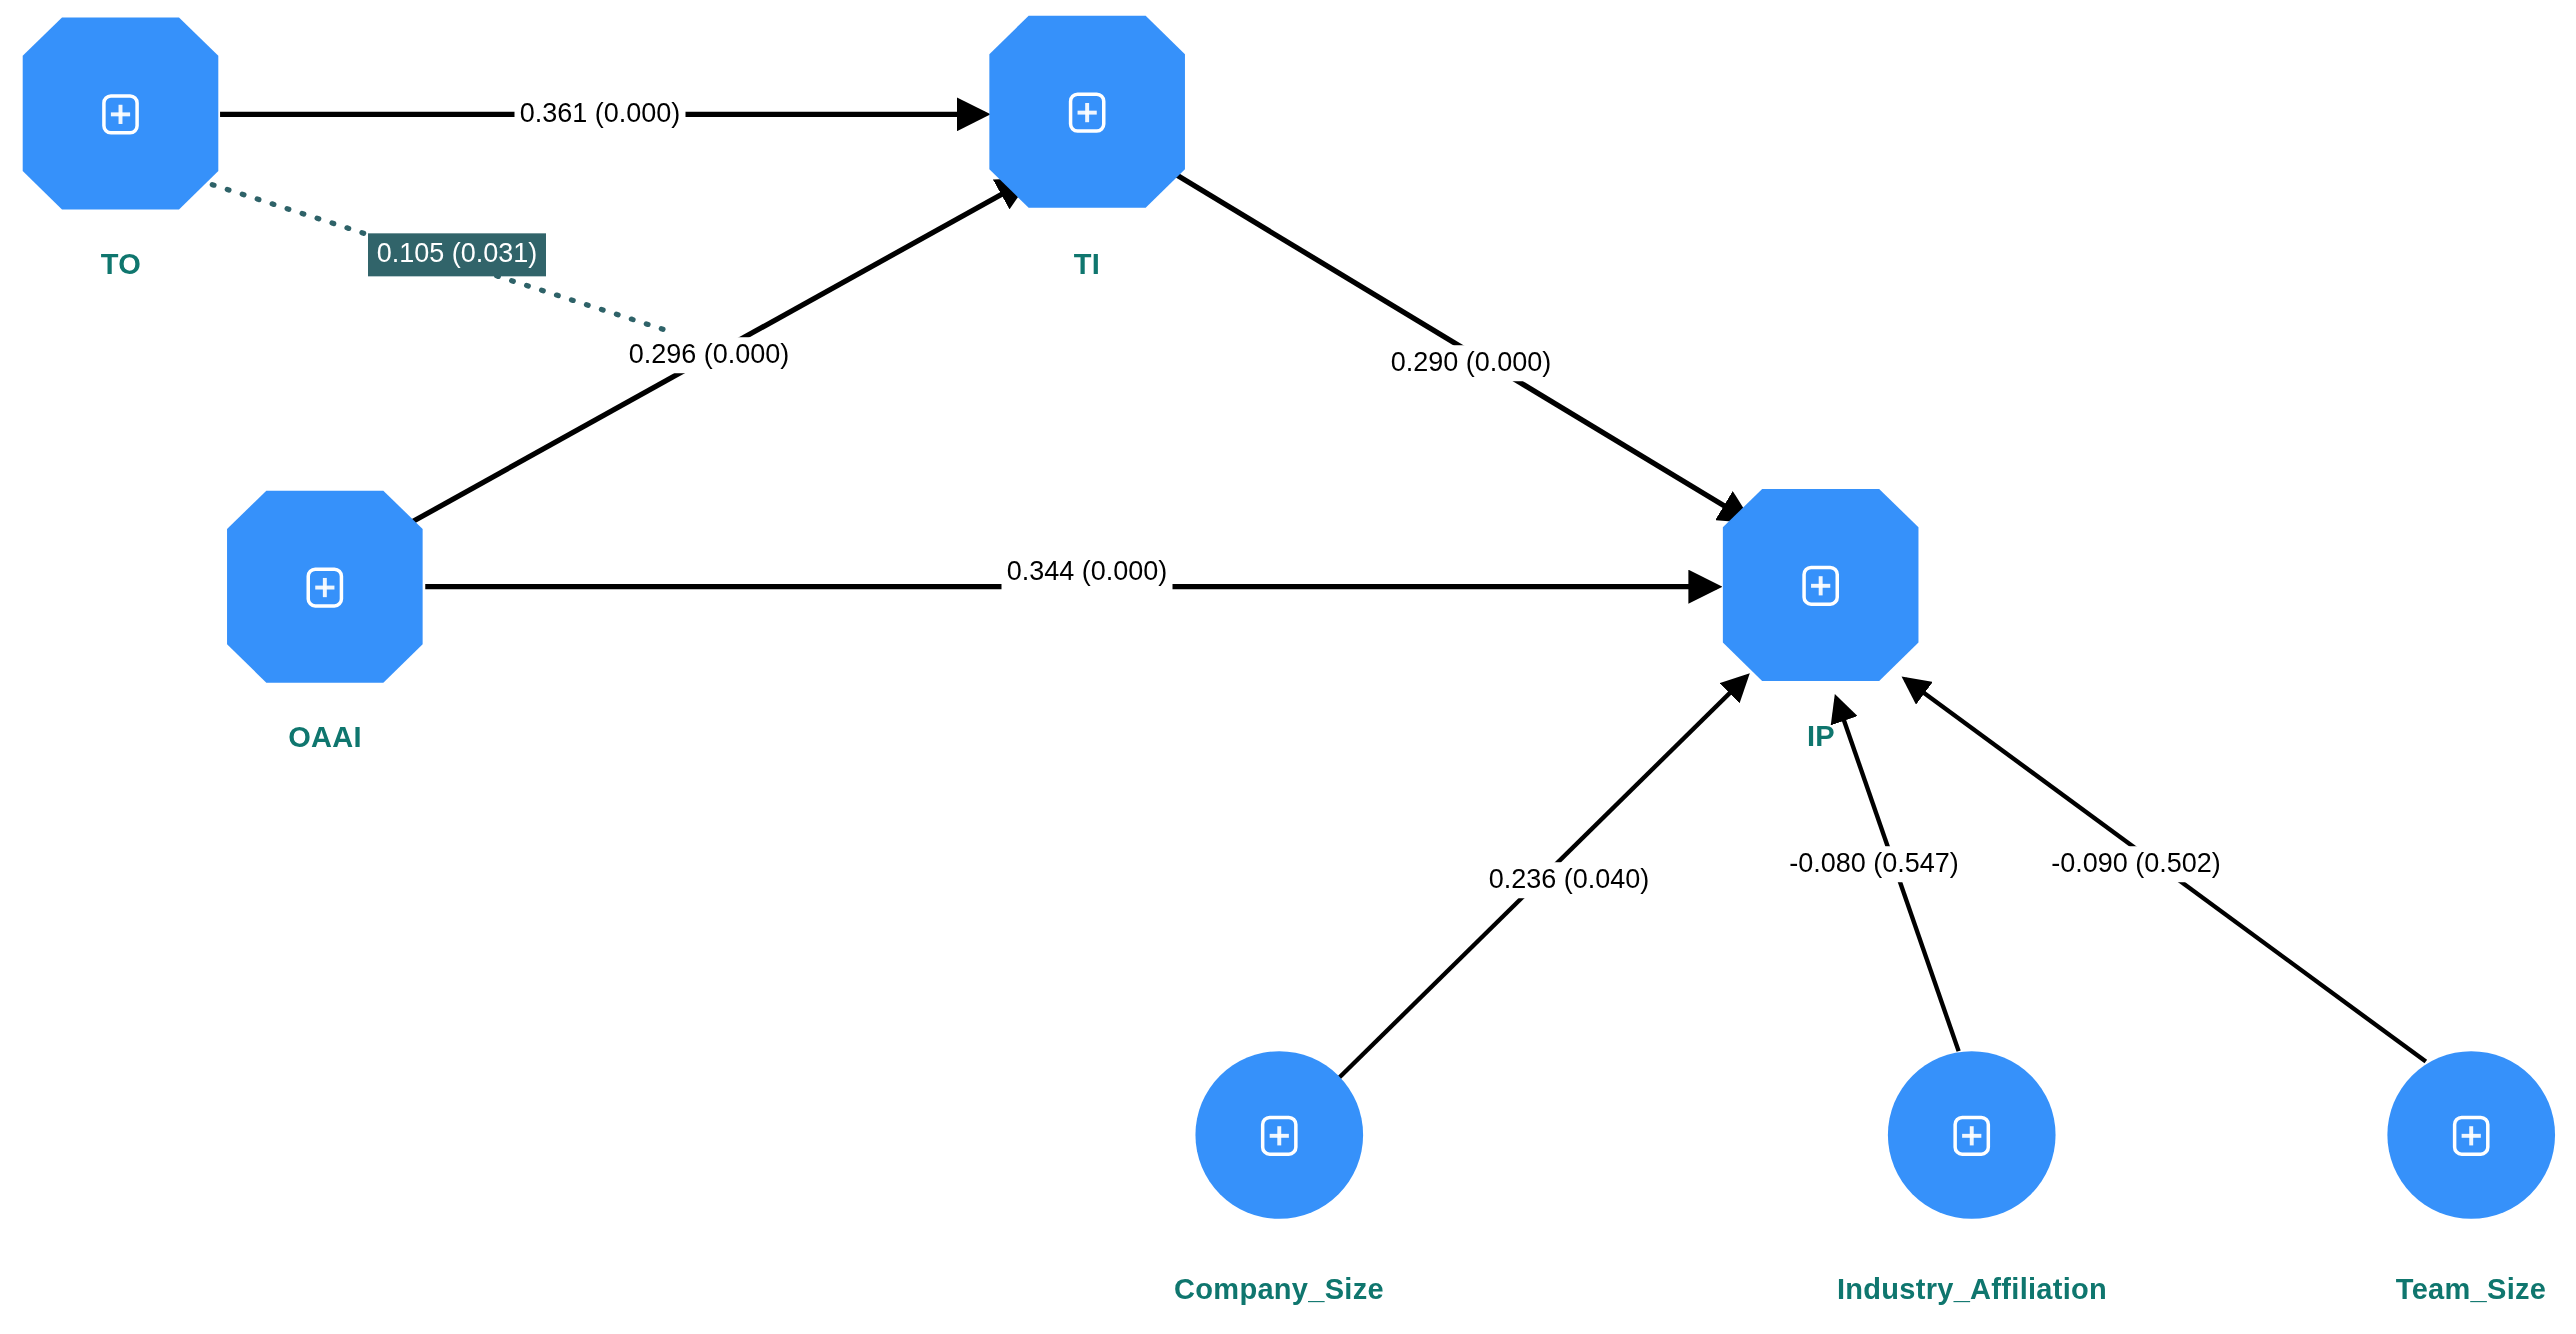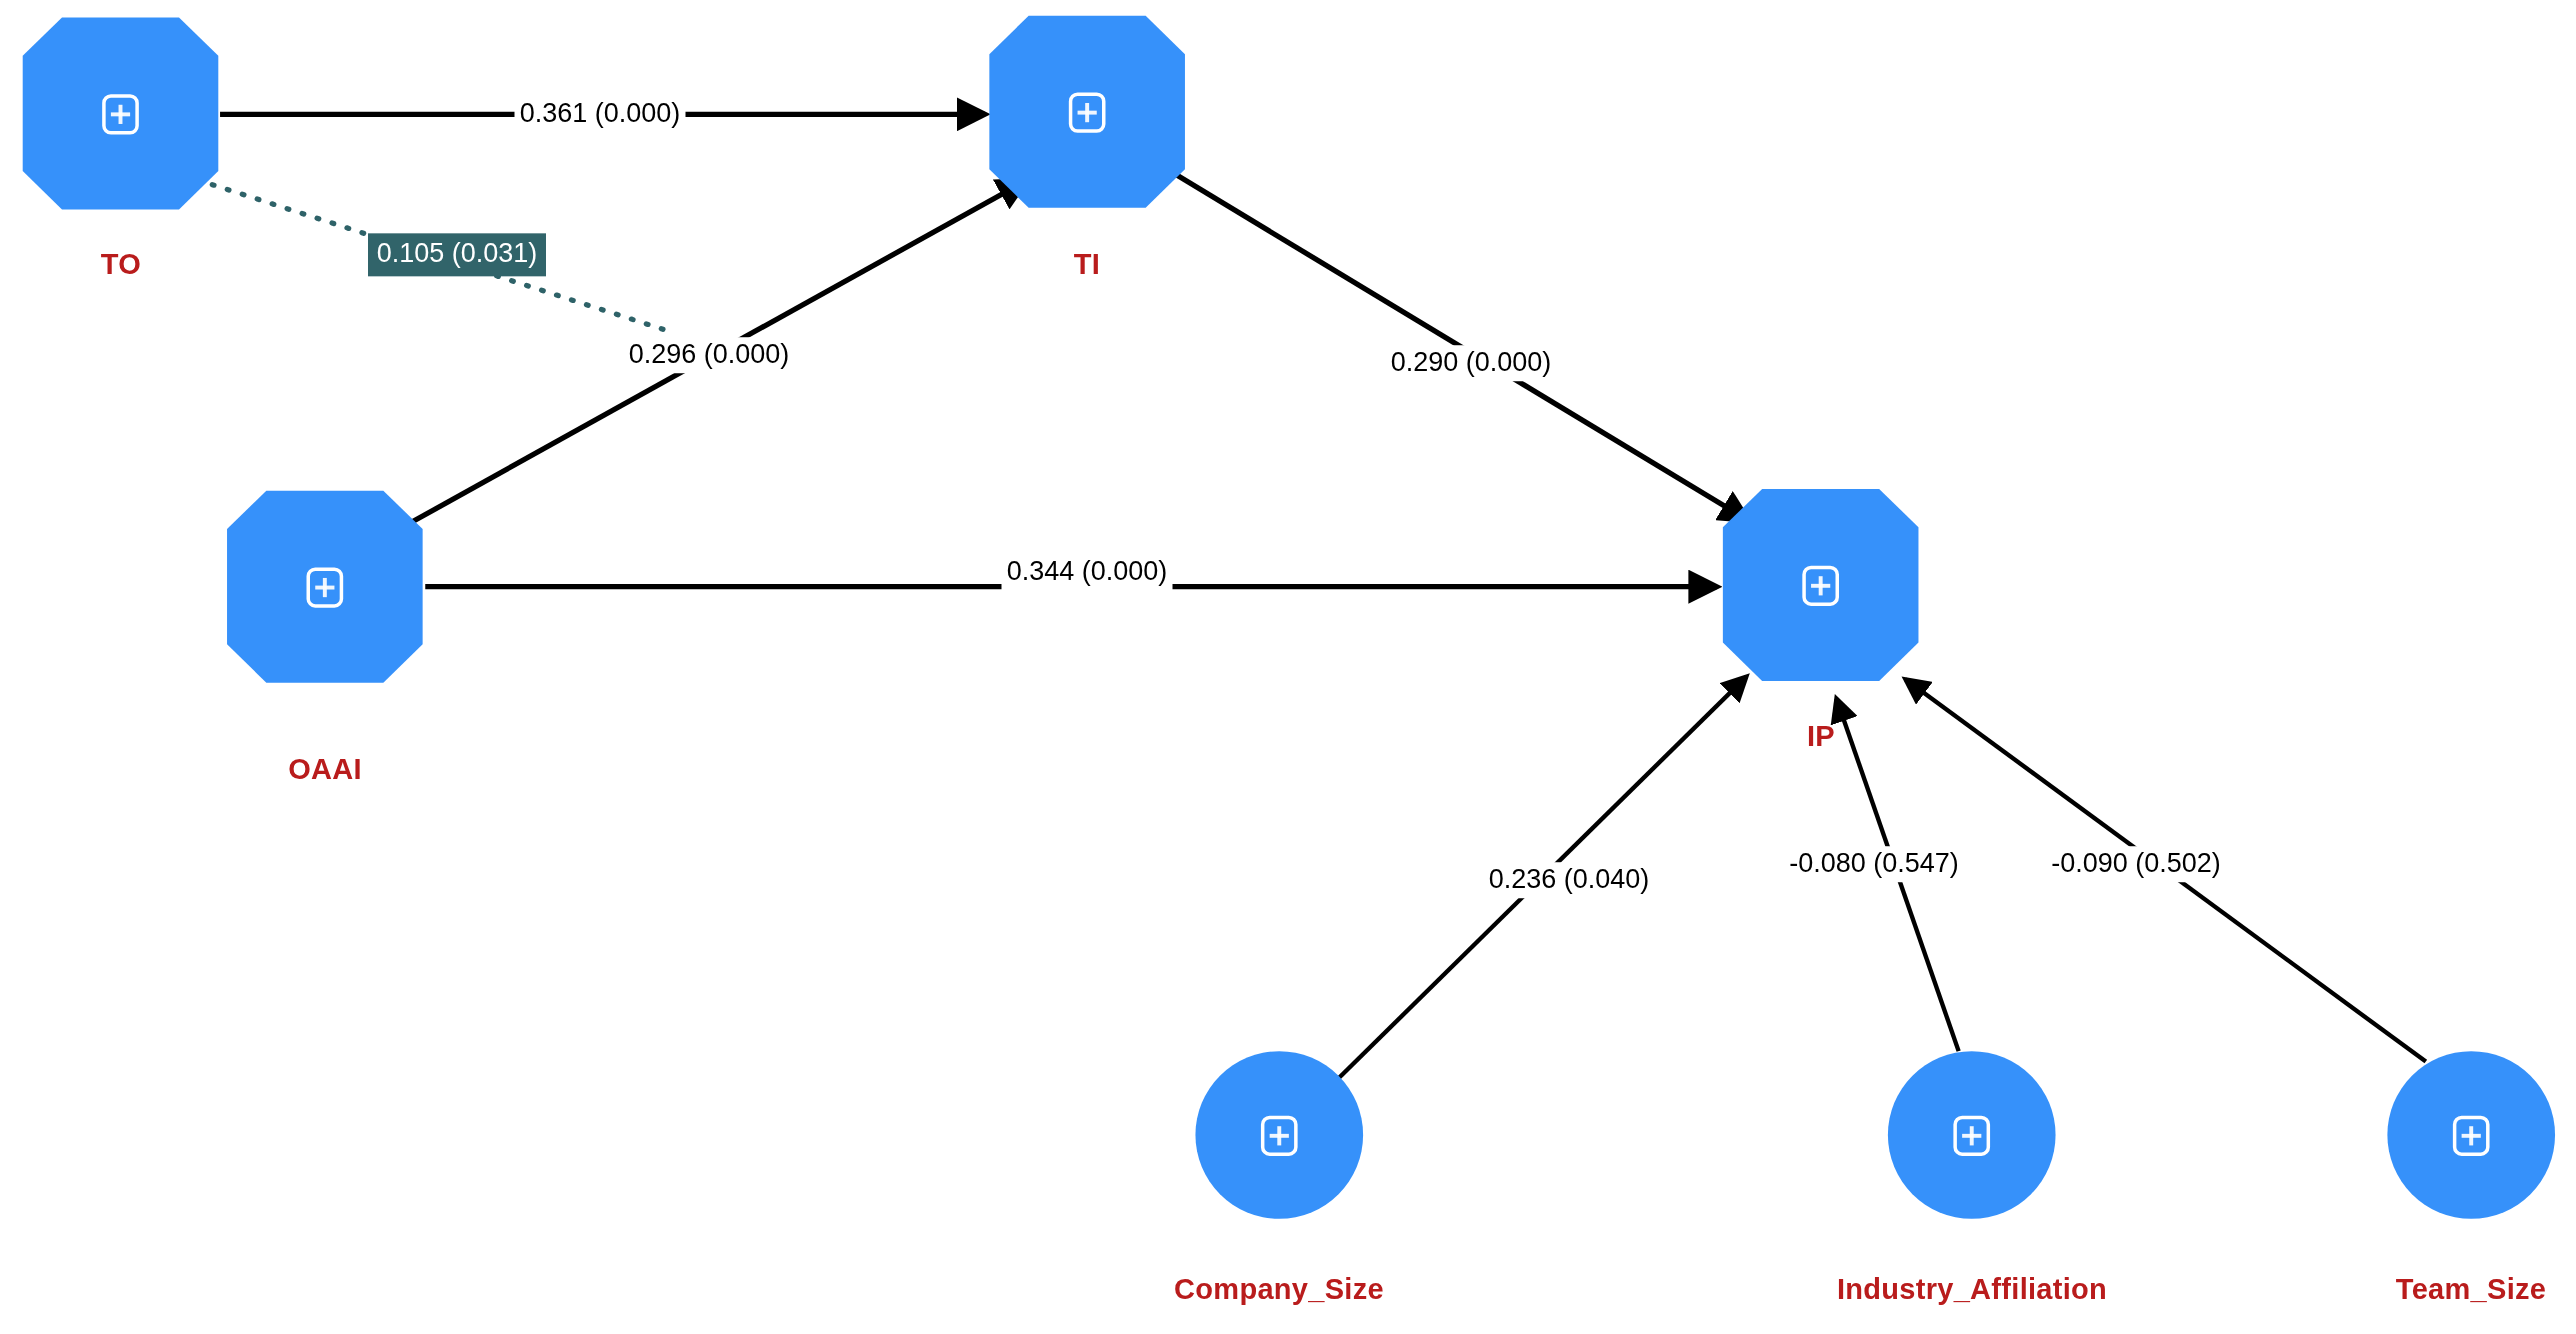--- a/index.html
+++ b/index.html
@@ -38,21 +38,21 @@
     stroke: #ffffff;
     stroke-width: 4.5;
     stroke-linecap: butt;
     opacity: 0.92;
   }
   .node-label {
     position: absolute;
     font-family: "Liberation Sans", "DejaVu Sans", sans-serif;
     font-size: 29px;
     font-weight: bold;
-    color: #b91c1c;
+    color: #0f766e;
     white-space: nowrap;
     transform: translate(-50%, 0);
     letter-spacing: 0.3px;
     text-align: right;
   }
   .edge-line {
     stroke: #000000;
     stroke-width: 6;
     fill: none;
   }
@@ -175,21 +175,21 @@
       <g>
         <rect class="node-icon-rect" x="2811" y="1280" width="38" height="42" rx="8"></rect>
         <line class="node-icon-plus" x1="2830" y1="1290" x2="2830" y2="1312"></line>
         <line class="node-icon-plus" x1="2819" y1="1301" x2="2841" y2="1301"></line>
       </g>
     </g>
   </svg>
 
   <div class="node-label" style="left:121px; top:248px;">TO</div>
   <div class="node-label" style="left:1087px; top:248px;">TI</div>
-  <div class="node-label" style="left:325px; top:753px;">OAAI</div>
+  <div class="node-label" style="left:325px; top:721px;">OAAI</div>
   <div class="node-label" style="left:1821px; top:720px;">IP</div>
   <div class="node-label" style="left:1279px; top:1273px;">Company_Size</div>
   <div class="node-label" style="left:1972px; top:1273px;">Industry_Affiliation</div>
   <div class="node-label" style="left:2471px; top:1273px;">Team_Size</div>
 
   <div class="edge-label" style="left:600px; top:114px;">0.361 (0.000)</div>
 
   <div class="edge-label highlight" style="left:457px; top:255px;">0.105 (0.031)</div>
 
   <div class="edge-label" style="left:709px; top:355px;">0.296 (0.000)</div>

